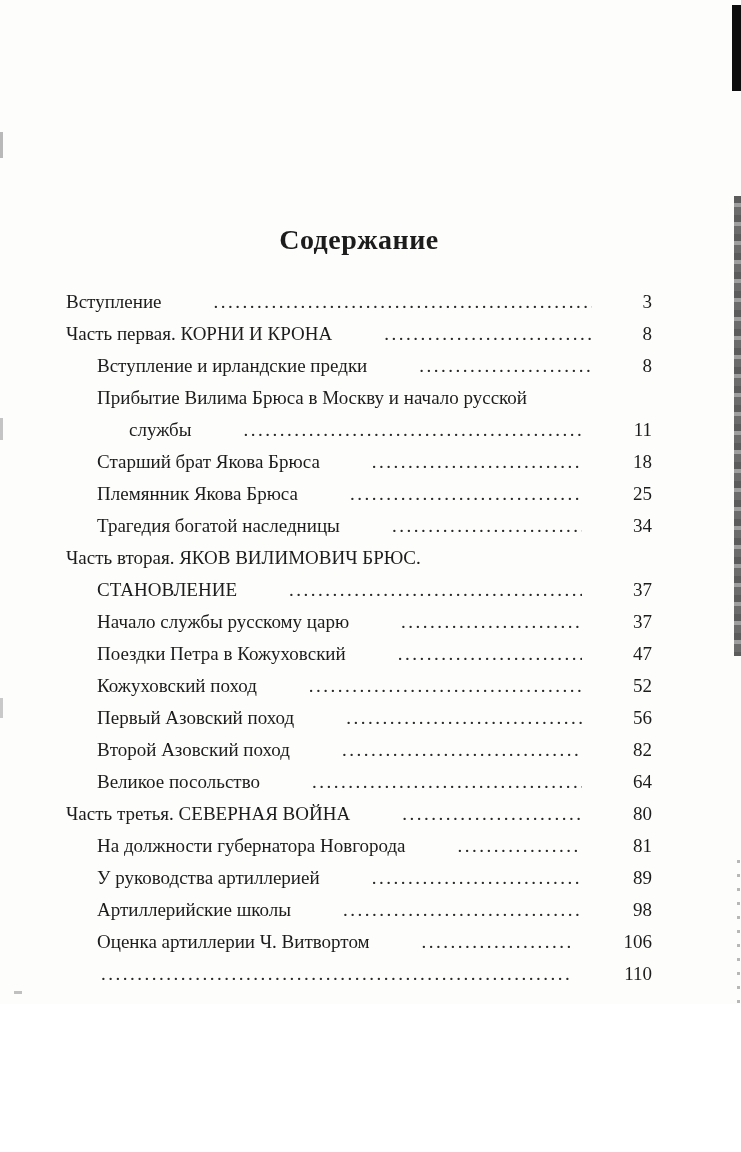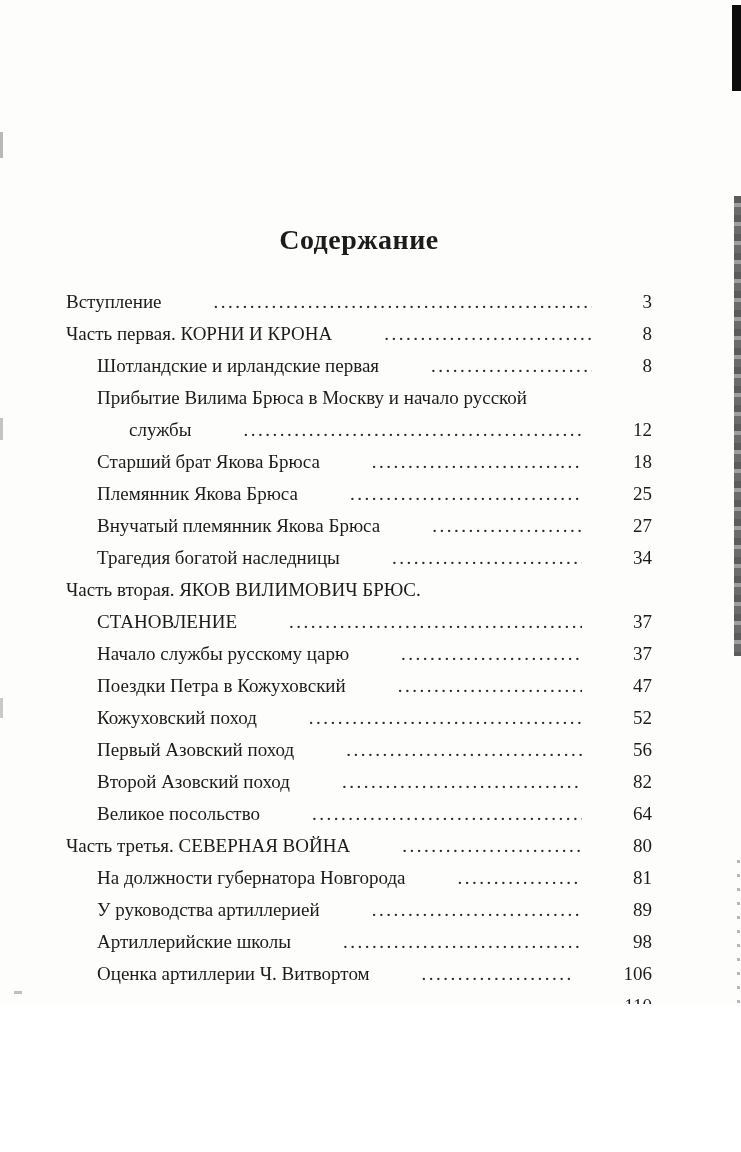--- a/index.html
+++ b/index.html
@@ -114,46 +114,41 @@
         <span class="toc-title">Вступление</span>
         <span class="toc-dots"></span>
         <span class="toc-page">3</span>
       </div>
       <div class="toc-row indent-0">
         <span class="toc-title">Часть первая. КОРНИ И КРОНА</span>
         <span class="toc-dots"></span>
         <span class="toc-page">8</span>
       </div>
       <div class="toc-row indent-1">
-        <span class="toc-title">Шотландские и ирландские первая</span>
+        <span class="toc-title">Вступление и ирландские предки</span>
         <span class="toc-dots"></span>
         <span class="toc-page">8</span>
       </div>
       <div class="toc-row indent-1">
         <span class="toc-title">Прибытие Вилима Брюса в Москву и начало русской</span>
       </div>
       <div class="toc-row indent-2">
         <span class="toc-title">службы</span>
         <span class="toc-dots"></span>
-        <span class="toc-page">12</span>
+        <span class="toc-page">11</span>
       </div>
       <div class="toc-row indent-1">
         <span class="toc-title">Старший брат Якова Брюса</span>
         <span class="toc-dots"></span>
         <span class="toc-page">18</span>
       </div>
       <div class="toc-row indent-1">
         <span class="toc-title">Племянник Якова Брюса</span>
         <span class="toc-dots"></span>
         <span class="toc-page">25</span>
-      </div>
-      <div class="toc-row indent-1">
-        <span class="toc-title">Внучатый племянник Якова Брюса</span>
-        <span class="toc-dots"></span>
-        <span class="toc-page">27</span>
       </div>
       <div class="toc-row indent-1">
         <span class="toc-title">Трагедия богатой наследницы</span>
         <span class="toc-dots"></span>
         <span class="toc-page">34</span>
       </div>
       <div class="toc-row indent-0">
         <span class="toc-title">Часть вторая. ЯКОВ ВИЛИМОВИЧ БРЮС.</span>
       </div>
       <div class="toc-row indent-1">

